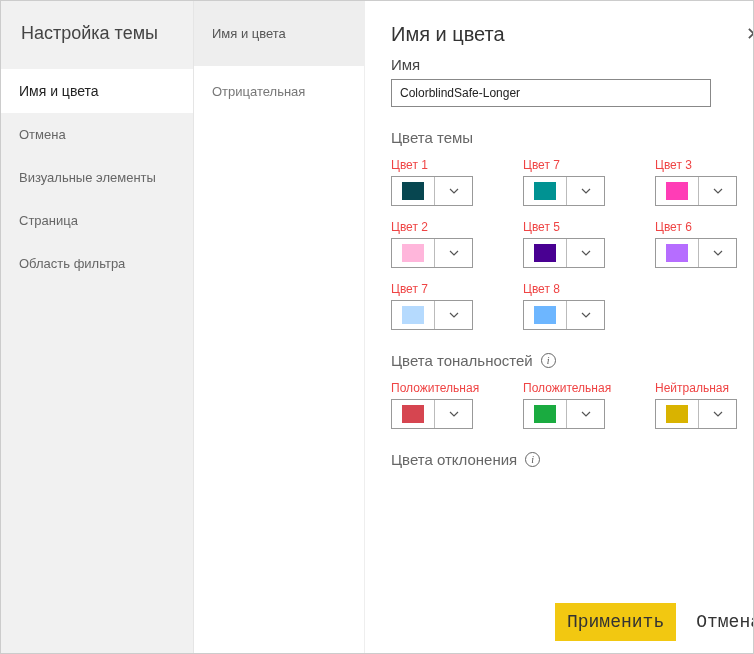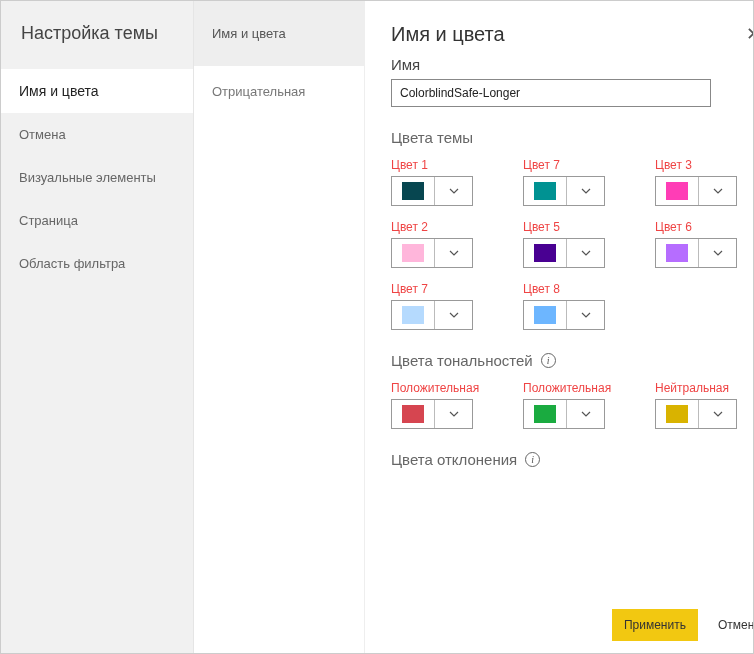--- a/index.html
+++ b/index.html
@@ -168,25 +168,26 @@
   .footer {
     border-top: 1px solid #fff;
     padding: 12px 18px;
     display: flex;
     justify-content: flex-end;
     gap: 8px;
     align-items: center;
   }
   .btn {
     padding: 9px 12px;
-    font-size: 12px;
+    font-size: 18px;
     border: none;
     cursor: pointer;
     background: transparent;
     color: #333;
+    font-family: Liberation Mono, monospace;
   }
   .btn.primary {
     background: #f2c811;
     color: #333;
   }
 </style>
 </head>
 <body>
 
 <div class="dialog">

